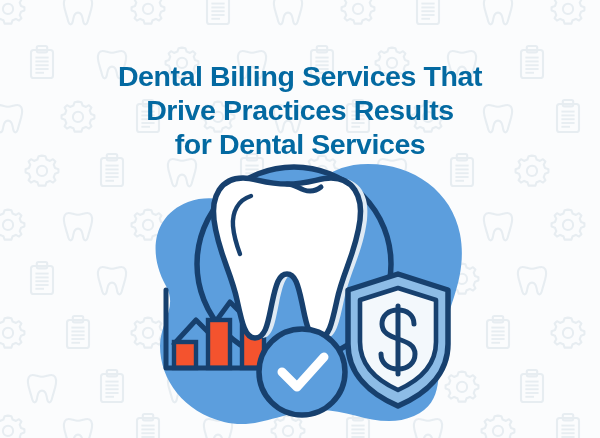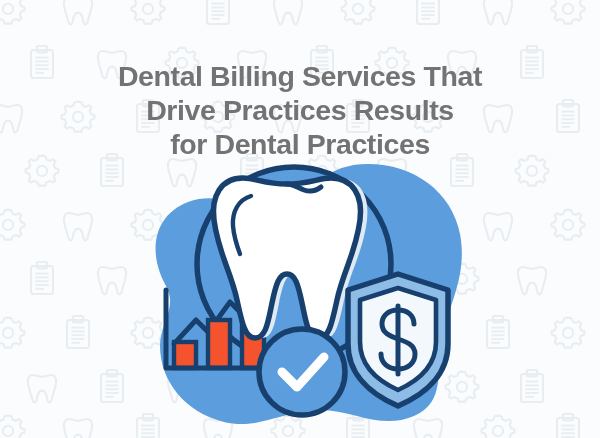--- a/index.html
+++ b/index.html
@@ -33,21 +33,21 @@
     position: absolute;
     top: 40px;
     left: 0;
     width: 600px;
     z-index: 3;
     text-align: center;
     font-weight: bold;
     font-size: 28.5px;
     line-height: 34px;
     letter-spacing: -0.4px;
-    color: #737373;
+    color: #0369a1;
     font-family: "Liberation Sans", sans-serif;
   }
   #headline .hl-line {
     display: block;
     white-space: nowrap;
   }
 
   
   #illustration {
     position: absolute;
@@ -184,21 +184,21 @@
         <use href="#p-tooth" x="428" y="430"></use>
         <use href="#p-gear" x="498" y="430"></use>
         <use href="#p-clip" x="568" y="430"></use>
       </g>
     </svg>
   </div>
 
   <h1 id="headline">
     <span class="hl-line">Dental Billing Services That</span>
     <span class="hl-line">Drive Practices Results</span>
-    <span class="hl-line">for Dental Practices</span>
+    <span class="hl-line">for Dental Services</span>
   </h1>
 
   <div id="illustration">
     <svg width="340" height="272" viewBox="0 0 340 272" xmlns="http://www.w3.org/2000/svg">
 
       <path d="M36,128
                C18,96 22,58 58,44
                C92,31 116,56 150,44
                C186,31 196,6 238,6
                C284,6 322,34 330,76

